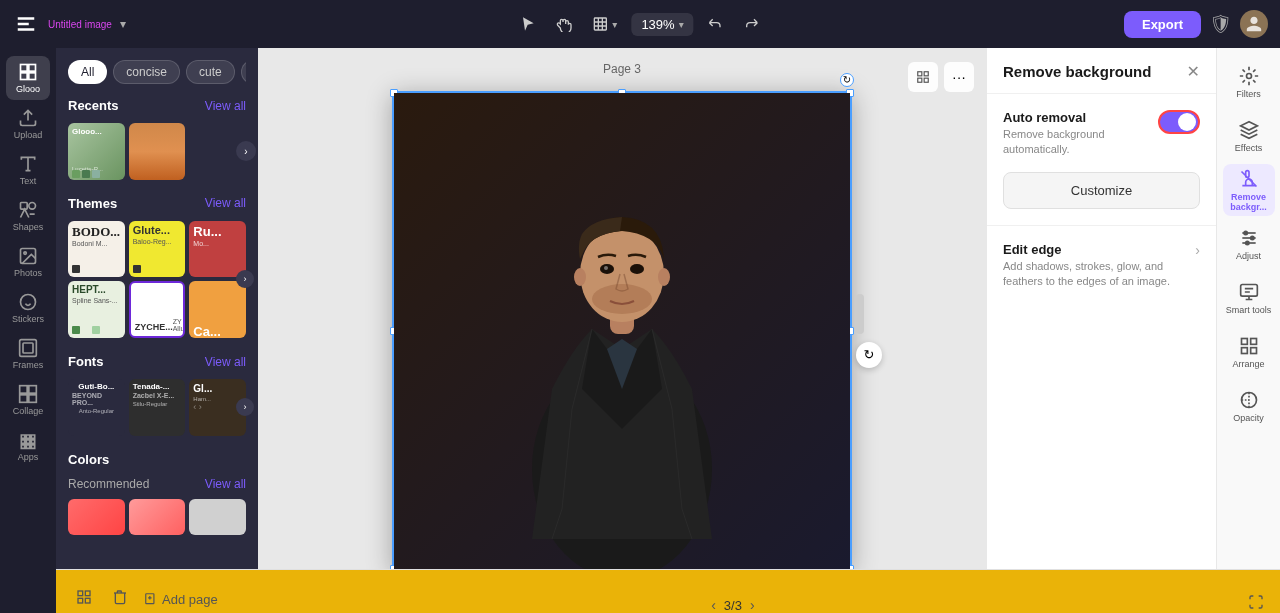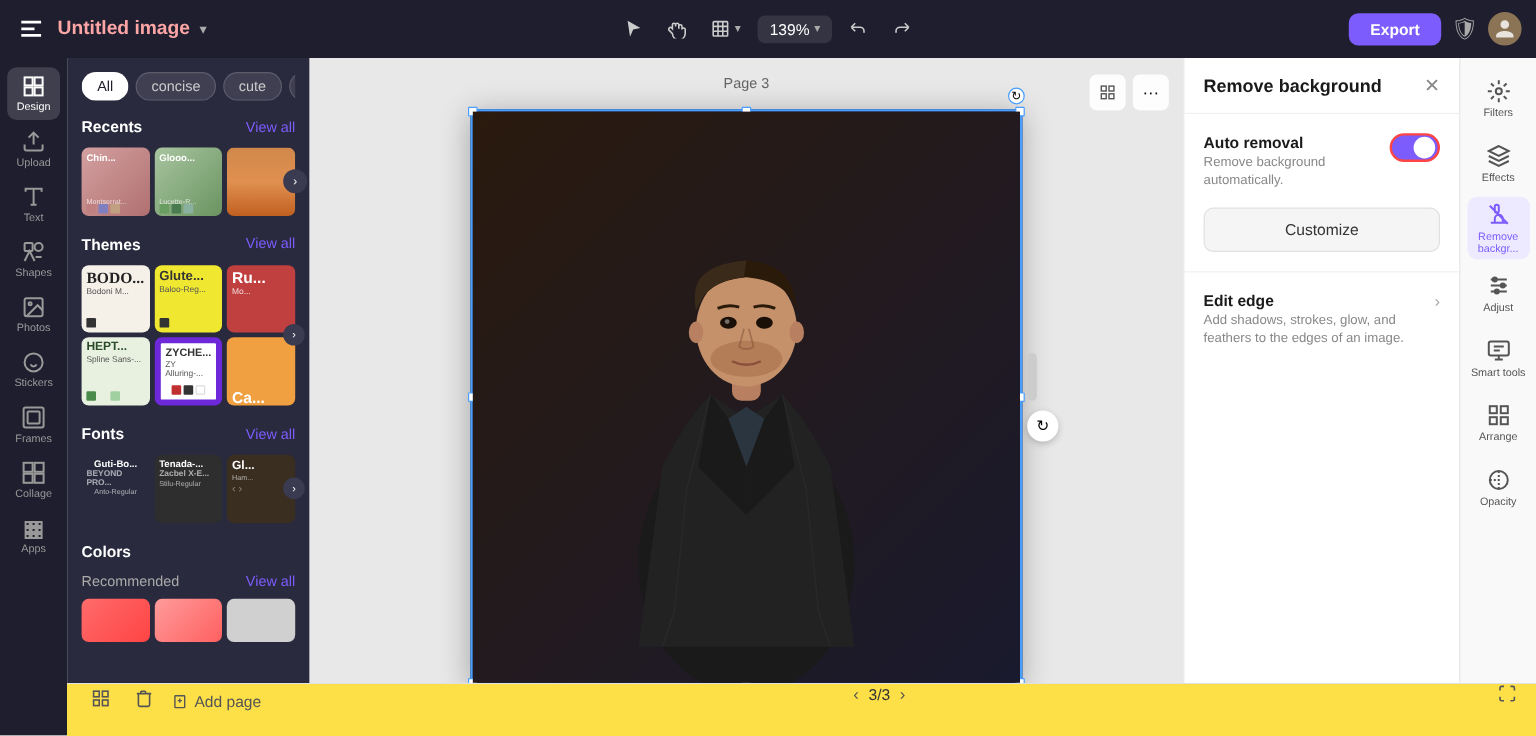--- a/index.html
+++ b/index.html
@@ -9,21 +9,21 @@
     .topbar {
       position: fixed; top: 0; left: 0; right: 0; height: 48px;
       background: #1e1e2e; display: flex; align-items: center;
       justify-content: space-between; z-index: 100; padding: 0 12px;
     }
     .topbar-left { display: flex; align-items: center; gap: 8px; }
     .topbar-center { display: flex; align-items: center; gap: 8px; position: absolute; left: 50%; transform: translateX(-50%); }
     .topbar-right { display: flex; align-items: center; gap: 8px; }
     .logo-icon { width: 28px; height: 28px; display: flex; align-items: center; justify-content: center; }
     .logo-svg { color: white; }
-    .doc-name { color: #fca5a5; font-size: 16px; font-weight: 700; }
+    .doc-name { color: #d946ef; font-size: 10px; font-weight: 400; }
     .doc-chevron { color: #aaa; font-size: 12px; cursor: pointer; }
     .topbar-btn {
       background: none; border: none; color: #ccc; cursor: pointer;
       font-size: 16px; padding: 4px 6px; border-radius: 4px;
       display: flex; align-items: center; gap: 4px;
     }
     .zoom-control {
       background: rgba(255,255,255,0.1); border: none; color: white;
       font-size: 13px; padding: 4px 10px; border-radius: 6px; cursor: pointer;
       display: flex; align-items: center; gap: 4px;
@@ -139,22 +139,22 @@
     .handle.br { bottom: -4px; right: -4px; }
     .handle.ml { top: 50%; left: -4px; transform: translateY(-50%); }
     .handle.mr { top: 50%; right: -4px; transform: translateY(-50%); }
     .handle.tm { top: -4px; left: 50%; transform: translateX(-50%); }
     .handle.bm { bottom: -4px; left: 50%; transform: translateX(-50%); }
     .rotate-handle { position: absolute; top: -20px; right: -4px; width: 14px; height: 14px; background: white; border: 1px solid #4a9eff; border-radius: 50%; display: flex; align-items: center; justify-content: center; font-size: 10px; }
 
     
     .bottom-bar {
       position: fixed; bottom: 0; left: 56px; right: 0; height: 44px;
-      background: #fde047; border-top: 1px solid #e0e0e0;
-      display: flex; align-items: flex-start; justify-content: space-between;
+      background: #eab308; border-top: 1px solid #e0e0e0;
+      display: flex; align-items: flex-end; justify-content: space-between;
       padding: 0 16px; z-index: 50;
     }
     .bottom-left { display: flex; align-items: center; gap: 12px; }
     .bottom-center { display: flex; align-items: center; gap: 8px; }
     .bottom-right { display: flex; align-items: center; }
     .bottom-btn { background: none; border: none; cursor: pointer; font-size: 16px; color: #555; padding: 4px; }
     .page-indicator { font-size: 13px; color: #333; }
     .add-page-btn { background: none; border: none; color: #555; font-size: 13px; cursor: pointer; display: flex; align-items: center; gap: 4px; }
     .nav-page-btn { background: none; border: none; cursor: pointer; font-size: 14px; color: #555; }
     .fullscreen-btn { background: none; border: none; cursor: pointer; font-size: 14px; color: #555; }
@@ -201,21 +201,21 @@
     
     .far-right {
       width: 64px; background: #f9f9f9; border-left: 1px solid #e8e8e8;
       display: flex; flex-direction: column; align-items: center; padding: 8px 0; gap: 2px;
     }
     .fr-icon {
       width: 52px; height: 52px; display: flex; flex-direction: column;
       align-items: center; justify-content: center; cursor: pointer;
       border-radius: 8px; gap: 3px;
     }
-    .fr-icon.active { background: #ede9ff; }
+    .fr-icon.active { background: #ede9ff; font-weight: bold; }
     .fr-icon-label { font-size: 9px; color: #555; text-align: center; }
     .fr-icon.active .fr-icon-label { color: #7c5cfc; }
     .fr-icon svg { width: 20px; height: 20px; color: #555; }
     .fr-icon.active svg { color: #7c5cfc; }
 
     
     .rc-chin { background: linear-gradient(135deg, #d4a0a0 0%, #b07070 100%); }
     .rc-gloo { background: linear-gradient(135deg, #a8c4a0 0%, #6a9460 100%); }
     .rc-third { background: linear-gradient(135deg, #e8a060 0%, #c07030 100%); }
     .theme-bodo { background: #f5f0e8; }
@@ -292,21 +292,21 @@
 <div class="main-layout">
 
   <div class="left-sidebar">
     <div class="sidebar-icon active">
       <svg viewBox="0 0 24 24" fill="none" stroke="currentColor" stroke-width="2">
           <rect x="3" y="3" width="8" height="8"></rect>
           <rect x="13" y="3" width="8" height="8"></rect>
           <rect x="3" y="13" width="8" height="8"></rect>
           <rect x="13" y="13" width="8" height="8"></rect>
         </svg>
-      <span class="sidebar-icon-label">Design</span>
+      <span class="sidebar-icon-label">Glooo</span>
     </div>
     <div class="sidebar-icon">
       <svg viewBox="0 0 24 24" fill="none" stroke="currentColor" stroke-width="2">
           <path d="M21 15v4a2 2 0 01-2 2H5a2 2 0 01-2-2v-4M17 8l-5-5-5 5M12 3v12"></path>
         </svg>
       <span class="sidebar-icon-label">Upload</span>
     </div>
     <div class="sidebar-icon">
       <svg viewBox="0 0 24 24" fill="none" stroke="currentColor" stroke-width="2">
           <path d="M4 7V4h16v3M9 20h6M12 4v16"></path>
@@ -368,29 +368,20 @@
       <span class="filter-tag">cute</span>
       <span class="filter-tag">cool</span>
 
     </div>
 
     <div class="section-header">
       <span class="section-title">Recents</span>
       <span class="view-all">View all</span>
     </div>
     <div class="recents-grid" style="position:relative; margin-bottom:16px;">
-      <div class="recent-card rc-chin">
-        <div class="recent-card-text">Chin...</div>
-        <div class="recent-card-sub">Montserrat...</div>
-        <div class="recent-card-swatches">
-          <div class="swatch" style="background:#c08080;"></div>
-          <div class="swatch" style="background:#8080c0;"></div>
-          <div class="swatch" style="background:#c0a080;"></div>
-        </div>
-      </div>
       <div class="recent-card rc-gloo">
         <div class="recent-card-text">Glooo...</div>
         <div class="recent-card-sub">Lucette-R...</div>
         <div class="recent-card-swatches">
           <div class="swatch" style="background:#6a9e60;"></div>
           <div class="swatch" style="background:#4a7a50;"></div>
           <div class="swatch" style="background:#8ab0a0;"></div>
         </div>
       </div>
       <div class="recent-card rc-third">
@@ -427,21 +418,21 @@
         </div>
         <div class="item-card theme-hept" style="display:flex; flex-direction:column; align-items:flex-start; justify-content:flex-start; padding:4px;">
           <div style="font-size:10px; font-weight:900; color:#2a4a2a; line-height:1;">HEPT...</div>
           <div style="font-size:7px; color:#555; margin-top:2px;">Spline Sans-...</div>
           <div style="display:flex; gap:2px; margin-top:auto;">
             <div class="swatch" style="background:#4a8a4a;"></div>
             <div class="swatch" style="background:#e8f0e0;"></div>
             <div class="swatch" style="background:#a0d0a0;"></div>
           </div>
         </div>
-        <div class="item-card theme-zy" style="display:flex; flex-direction:column; align-items:center; justify-content:flex-start; padding:4px; border:5px solid #6d28d9;">
+        <div class="item-card theme-zy" style="display:flex; flex-direction:row; align-items:flex-end; justify-content:flex-start; padding:4px; border:2px solid #6d28d9;">
           <div style="font-size:9px; font-weight:900; color:#333; line-height:1;">ZYCHE...</div>
           <div style="font-size:7px; color:#555; margin-top:2px;">ZY Alluring-...</div>
           <div style="display:flex; gap:2px; margin-top:auto;">
             <div class="swatch" style="background:#c03030;"></div>
             <div class="swatch" style="background:#333;"></div>
             <div class="swatch" style="background:white; border:1px solid #ddd;"></div>
           </div>
         </div>
         <div class="item-card theme-ca" style="display:flex; flex-direction:column; align-items:flex-start; justify-content:flex-start; padding:4px;">
           <div style="font-size:13px; font-weight:900; color:white; line-height:1;margin-top:40px;">Ca...</div>

